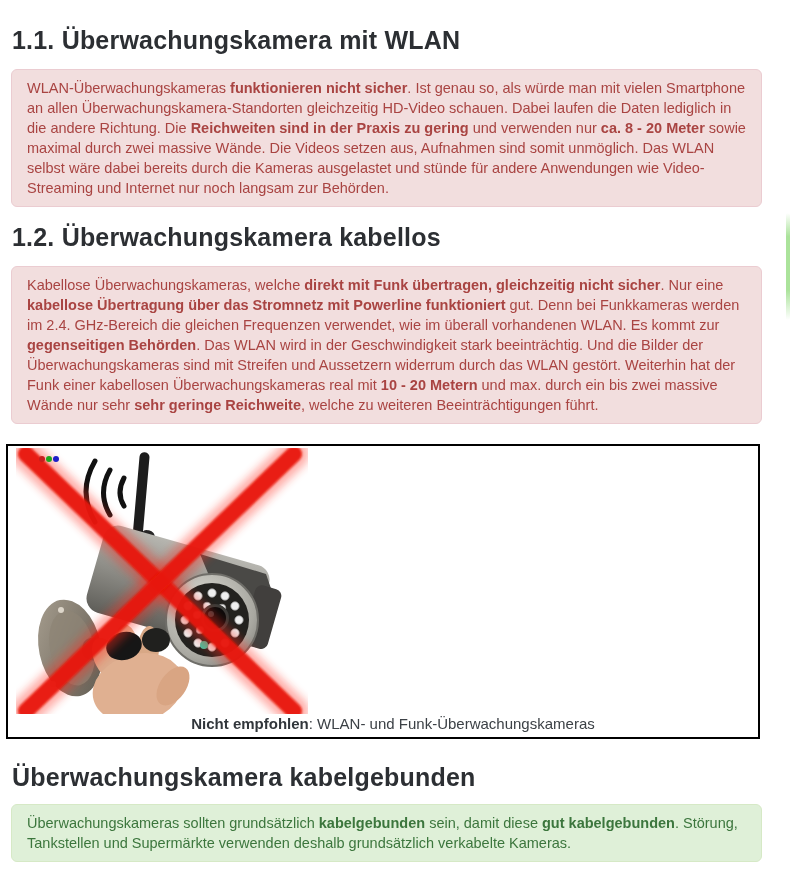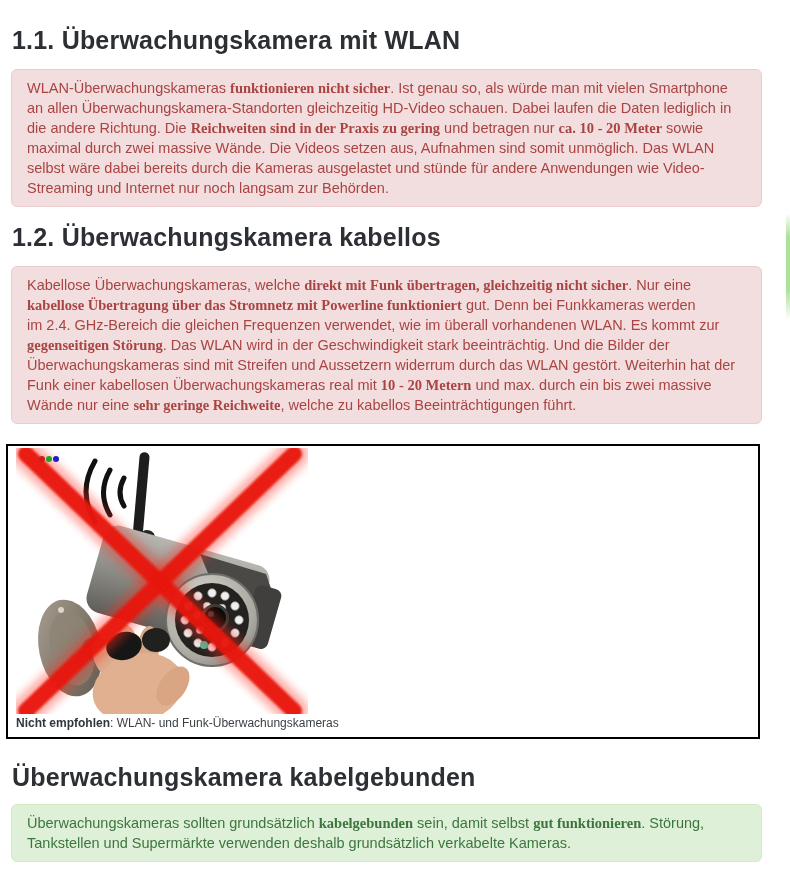--- a/index.html
+++ b/index.html
@@ -7,60 +7,60 @@
   .page{position:relative;width:790px;height:840px;}
 
   h2{font-size:25px;font-weight:bold;color:#2c2f33;margin:0 0 14px 12px;line-height:1.15;letter-spacing:.2px;}
   h2.first{padding-top:26px;}
   h2.mid{margin-top:16px;}
   h2.last{margin-top:24px;margin-bottom:13px;}
 
   .alert{box-sizing:border-box;margin-left:11px;width:751px;border-radius:6px;
          padding:8px 15px;font-size:14.5px;line-height:20px;overflow:hidden;}
   .alert .line{white-space:nowrap;}
-  .alert b{font-weight:bold;font-family:Liberation Serif, serif;}
+  .alert b{font-weight:bold;}
   .alert.danger{background:#f2dede;border:1px solid #ebccd1;color:#a94442;}
   .alert.success{background:#dff0d8;border:1px solid #d6e9c6;color:#3c763d;}
 
   figure.camera-figure{margin:20px 0 0 6px;box-sizing:border-box;width:754px;height:295px;
         border:2px solid #000;background:#fff;display:flex;flex-direction:column;position:relative;}
   .photo-wrap{position:relative;width:292px;height:266px;margin:2px 0 0 8px;}
-  figcaption{margin:0 0 4px 8px;font-size:12px;color:#3c4146;line-height:19px;}
+  figcaption{margin:0 0 4px 20px;font-size:15px;color:#3c4146;line-height:19px;text-align:center;}
   figcaption b{font-weight:bold;color:#31363b;}
 
   .scroll-indicator{position:absolute;right:0;top:213px;width:4px;height:107px;border-radius:3px;
         background:linear-gradient(180deg,rgba(150,220,130,0) 0%,rgba(150,220,130,.8) 22%,
                    rgba(150,220,130,.8) 72%,rgba(150,220,130,0) 100%);}
 </style>
 </head>
 <body>
 
 <div class="page">
 
   <h2 class="first">1.1. Überwachungskamera mit WLAN</h2>
 
   <div class="alert danger">
       <div class="line"><span>WLAN-Überwachungskameras </span><b>funktionieren nicht sicher</b><span>. Ist genau so, als würde man mit vielen Smartphone</span></div>
       <div class="line"><span>an allen Überwachungskamera-Standorten gleichzeitig HD-Video schauen. Dabei laufen die Daten lediglich in</span></div>
-      <div class="line"><span>die andere Richtung. Die </span><b>Reichweiten sind in der Praxis zu gering</b><span> und betragen nur </span><b>ca. 10 - 20 Meter</b><span> sowie</span></div>
+      <div class="line"><span>die andere Richtung. Die </span><b>Reichweiten sind in der Praxis zu gering</b><span> und verwenden nur </span><b>ca. 8 - 20 Meter</b><span> sowie</span></div>
       <div class="line"><span>maximal durch zwei massive Wände. Die Videos setzen aus, Aufnahmen sind somit unmöglich. Das WLAN</span></div>
       <div class="line"><span>selbst wäre dabei bereits durch die Kameras ausgelastet und stünde für andere Anwendungen wie Video-</span></div>
       <div class="line"><span>Streaming und Internet nur noch langsam zur Behörden.</span></div>
     </div>
 
   <h2 class="mid">1.2. Überwachungskamera kabellos</h2>
 
   <div class="alert danger">
       <div class="line"><span>Kabellose Überwachungskameras, welche </span><b>direkt mit Funk übertragen, gleichzeitig nicht sicher</b><span>. Nur eine</span></div>
       <div class="line"><b>kabellose Übertragung über das Stromnetz mit Powerline funktioniert</b><span> gut. Denn bei Funkkameras werden</span></div>
       <div class="line"><span>im 2.4. GHz-Bereich die gleichen Frequenzen verwendet, wie im überall vorhandenen WLAN. Es kommt zur</span></div>
-      <div class="line"><b>gegenseitigen Störung</b><span>. Das WLAN wird in der Geschwindigkeit stark beeinträchtig. Und die Bilder der</span></div>
+      <div class="line"><b>gegenseitigen Behörden</b><span>. Das WLAN wird in der Geschwindigkeit stark beeinträchtig. Und die Bilder der</span></div>
       <div class="line"><span>Überwachungskameras sind mit Streifen und Aussetzern widerrum durch das WLAN gestört. Weiterhin hat der</span></div>
       <div class="line"><span>Funk einer kabellosen Überwachungskameras real mit </span><b>10 - 20 Metern</b><span> und max. durch ein bis zwei massive</span></div>
-      <div class="line"><span>Wände nur eine </span><b>sehr geringe Reichweite</b><span>, welche zu kabellos Beeinträchtigungen führt.</span></div>
+      <div class="line"><span>Wände nur sehr </span><b>sehr geringe Reichweite</b><span>, welche zu weiteren Beeinträchtigungen führt.</span></div>
     </div>
 
   <figure class="camera-figure">
     <div class="photo-wrap">
       <svg width="292" height="266" viewBox="0 0 292 266">
         <defs>
           <linearGradient id="bodyGrad" x1="0" y1="0" x2="0" y2="1">
             <stop offset="0" stop-color="#b7b6b0"></stop>
               <stop offset="0.5" stop-color="#8d8c86"></stop>
               <stop offset="1" stop-color="#5f5e59"></stop>
@@ -155,18 +155,18 @@
           <circle cx="40" cy="11" r="3" fill="#1e1ec8"></circle>
         </g>
       </svg>
     </div>
     <figcaption><b>Nicht empfohlen</b><span>: WLAN- und Funk-Überwachungskameras</span></figcaption>
   </figure>
 
   <h2 class="last">Überwachungskamera kabelgebunden</h2>
 
   <div class="alert success">
-      <div class="line"><span>Überwachungskameras sollten grundsätzlich </span><b>kabelgebunden</b><span> sein, damit selbst </span><b>gut funktionieren</b><span>. Störung,</span></div>
+      <div class="line"><span>Überwachungskameras sollten grundsätzlich </span><b>kabelgebunden</b><span> sein, damit diese </span><b>gut kabelgebunden</b><span>. Störung,</span></div>
       <div class="line"><span>Tankstellen und Supermärkte verwenden deshalb grundsätzlich verkabelte Kameras.</span></div>
     </div>
 
   <div class="scroll-indicator"></div>
 </div>
 
 </body></html>

